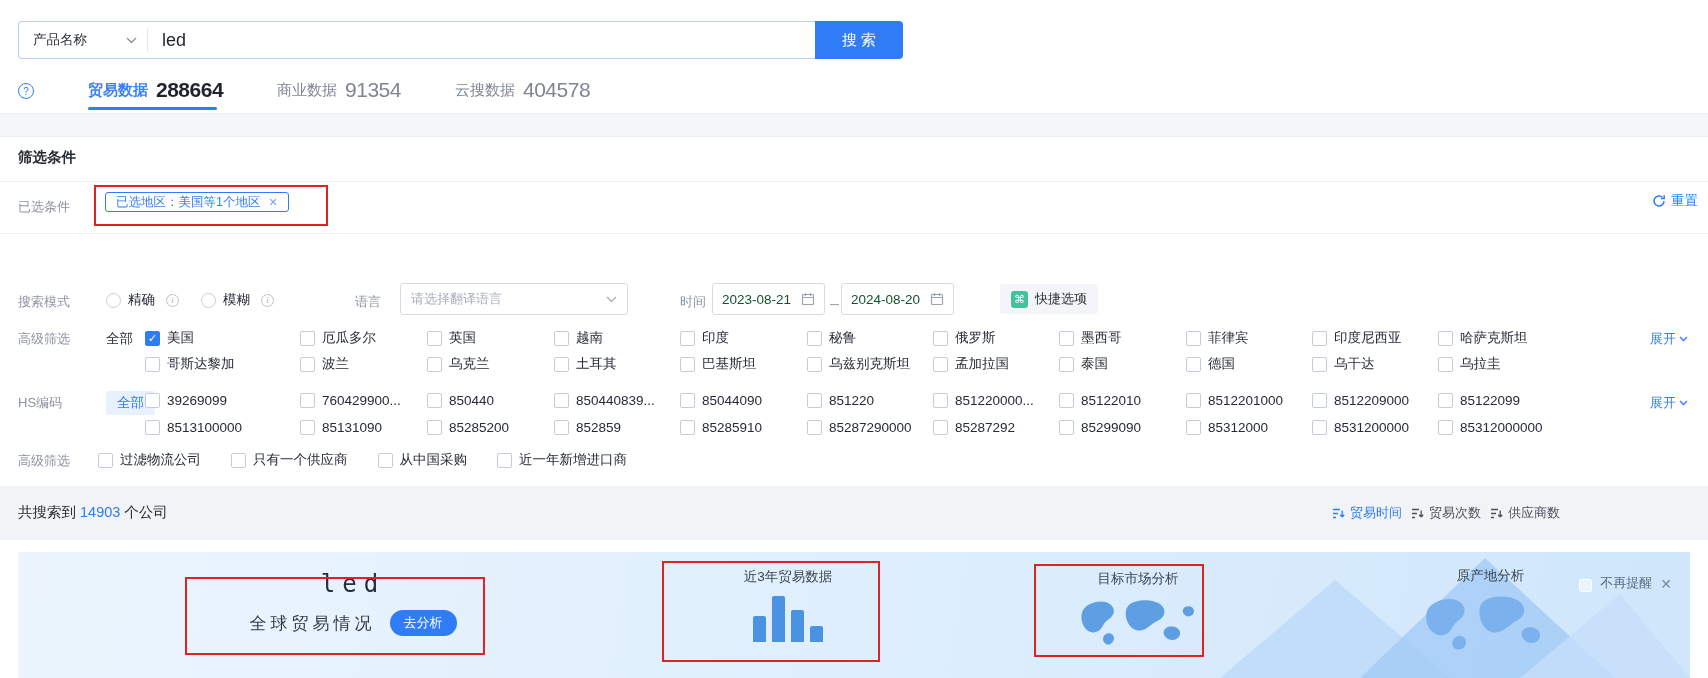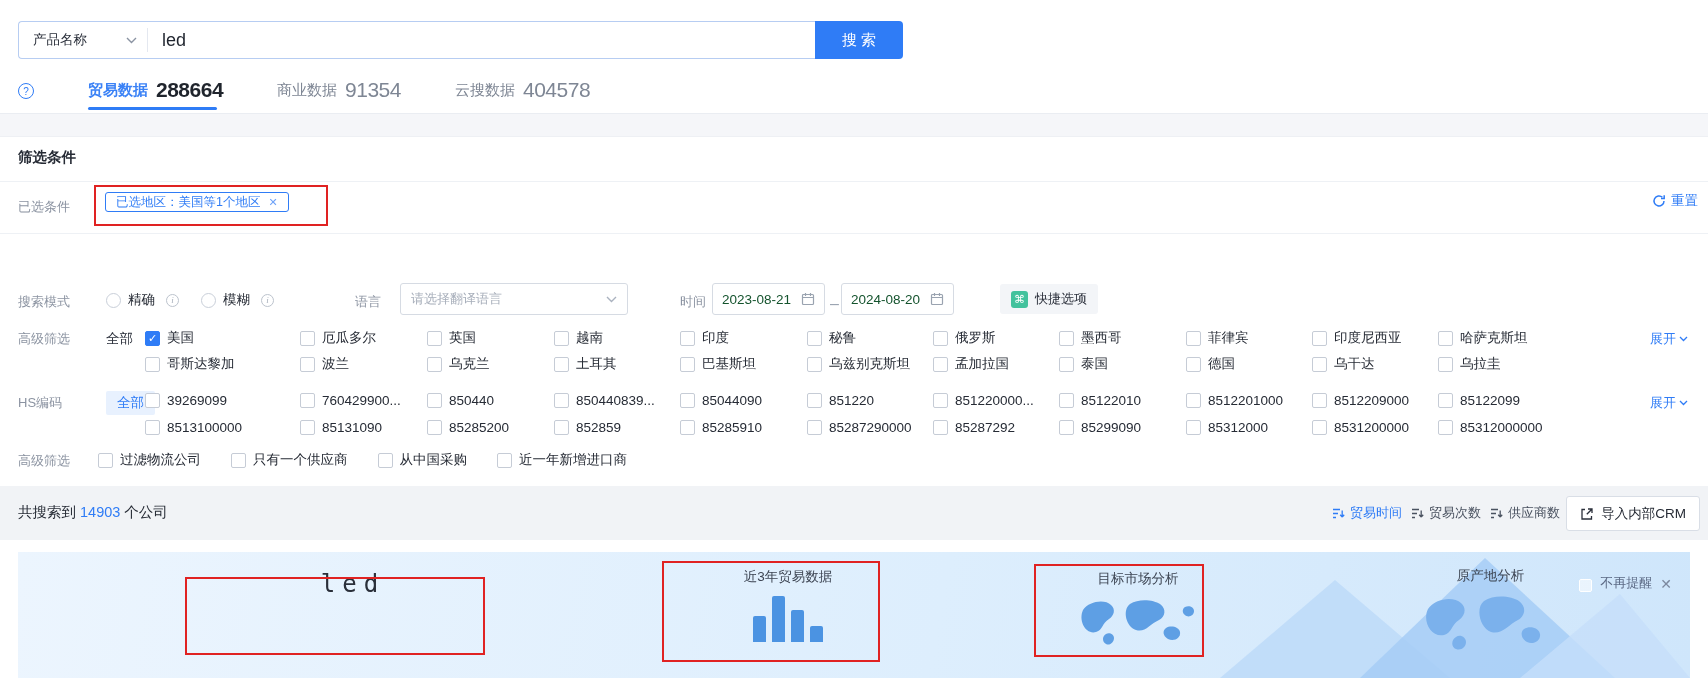--- a/index.html
+++ b/index.html
@@ -541,40 +541,35 @@
         <div class="sort ctrl">
           <span class="ico">
             <svg width="13" height="13" viewBox="0 0 13 13">
               <path d="M1 2.5h7M1 6.5h5M1 10.5h3" stroke="currentColor" stroke-width="1.3"></path>
               <path d="M10.2 3.5v6.5M10.2 10l-2-2.2M10.2 10l2-2.2" stroke="currentColor" stroke-width="1.3" fill="none"></path>
             </svg>
           </span>
           <span>供应商数</span>
         </div>
       </div>
-    <button class="crm-btn">
-      <span class="ico">
-        <svg width="14" height="14" viewBox="0 0 14 14">
-            <path d="M5 2.5H2v9.5h9.5V9" fill="none" stroke="#2a2f3a" stroke-width="1.3"></path>
-            <path d="M8 2h4v4M11.8 2.2L6.8 7.2" fill="none" stroke="#2a2f3a" stroke-width="1.3"></path>
-          </svg>
-      </span>
-      <span>导入内部CRM</span>
-    </button>
   </div>
 
   <div class="abs banner">
     <svg class="mountains" width="470" height="126" viewBox="0 0 470 126">
       <polygon points="0,126 115,28 230,126" fill="#b9d8f8" opacity="0.75"></polygon>
       <polygon points="140,126 265,6 395,126" fill="#a6cdf6" opacity="0.85"></polygon>
       <polygon points="300,126 400,42 470,126" fill="#c6dffa" opacity="0.8"></polygon>
     </svg>
 
     <div class="led-block">
       <div class="led-name">led</div>
+      <div class="led-sub-row">
+        <span class="led-sub">全球贸易情况</span>
+        <button class="analyze-btn">去分析</button>
+      </div>
     </div>
 
     <div class="b-card" style="left:660px; top:16px; width:220px">
       <div class="b-title">近3年贸易数据</div>
       <div class="bars">
 
       <i class="bbar" style="height: 26px;"></i>
           <i class="bbar" style="height: 46px;"></i>
           <i class="bbar" style="height: 32px;"></i>
           <i class="bbar" style="height: 16px;"></i>

